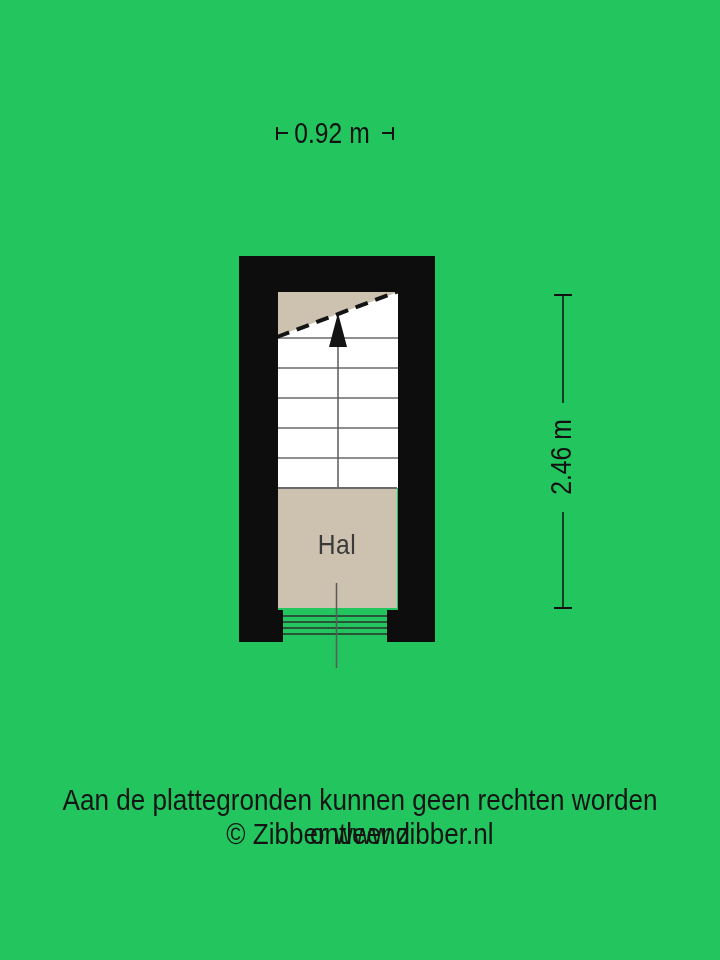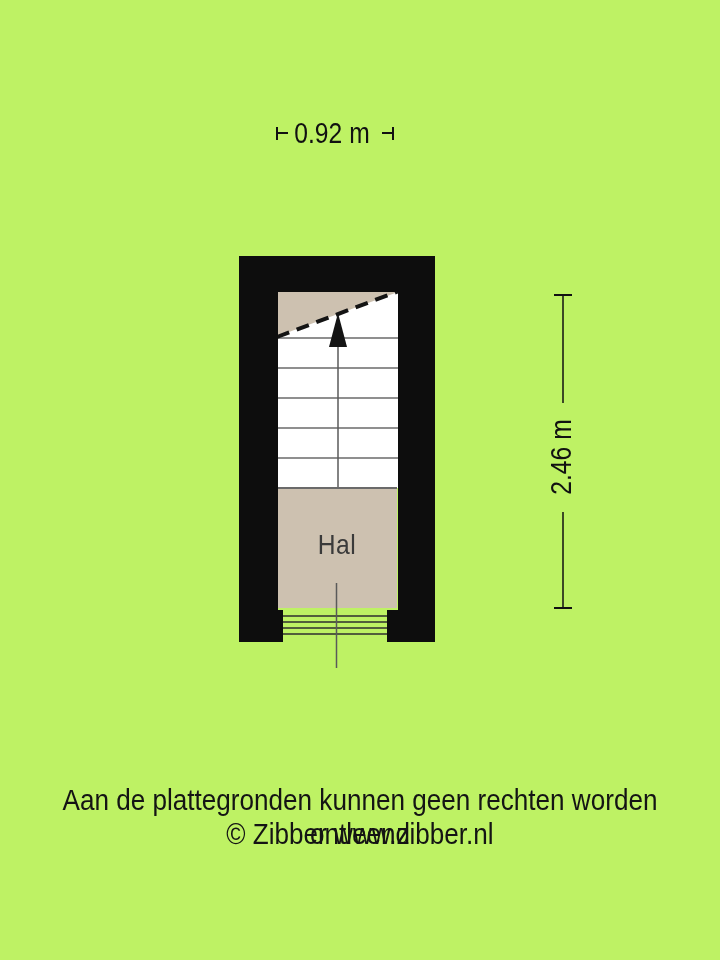--- a/index.html
+++ b/index.html
@@ -1,19 +1,19 @@
 <!DOCTYPE html>
 <html><head>
 <meta charset="utf-8">
 <style>
   html,body{margin:0;padding:0;background:#ffffff;}
   #canvas{
     position:relative;
     width:720px;height:960px;
-    background:#bef264;
+    background:#22c55e;
     font-family:"Liberation Sans",sans-serif;
     overflow:hidden;
   }
   svg{position:absolute;left:0;top:0;}
   .lbl{
     position:absolute;
     white-space:nowrap;
     color:#111111;
     font-family:"Liberation Sans",sans-serif;
   }

